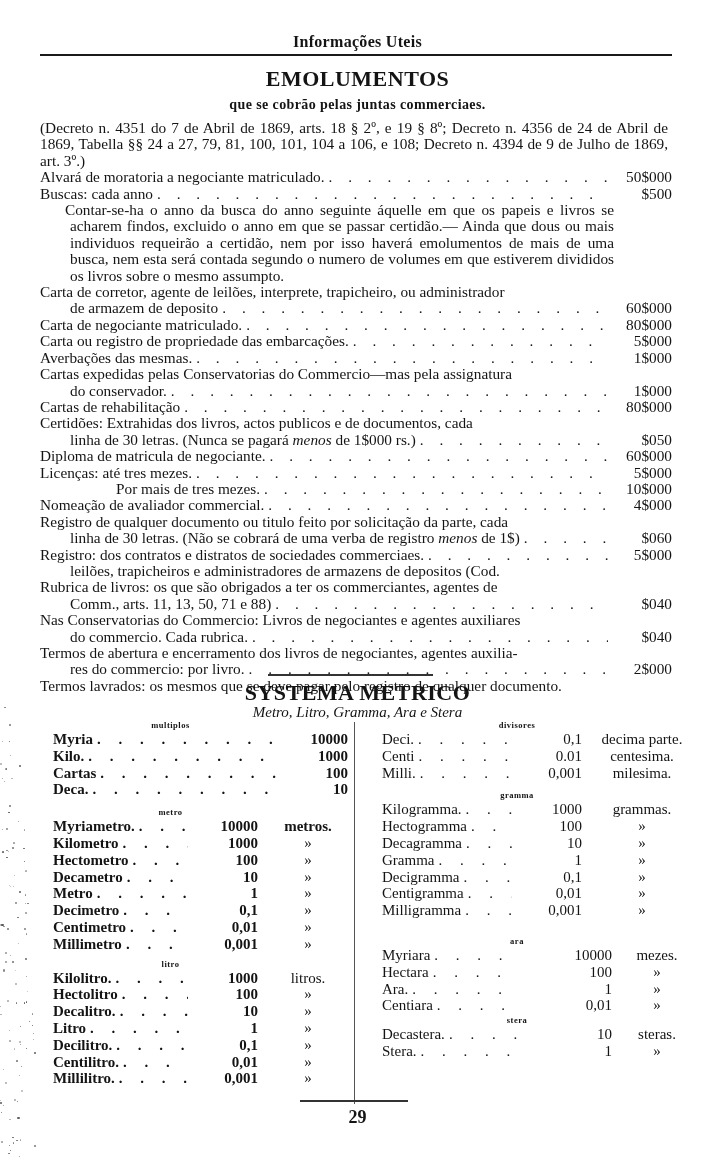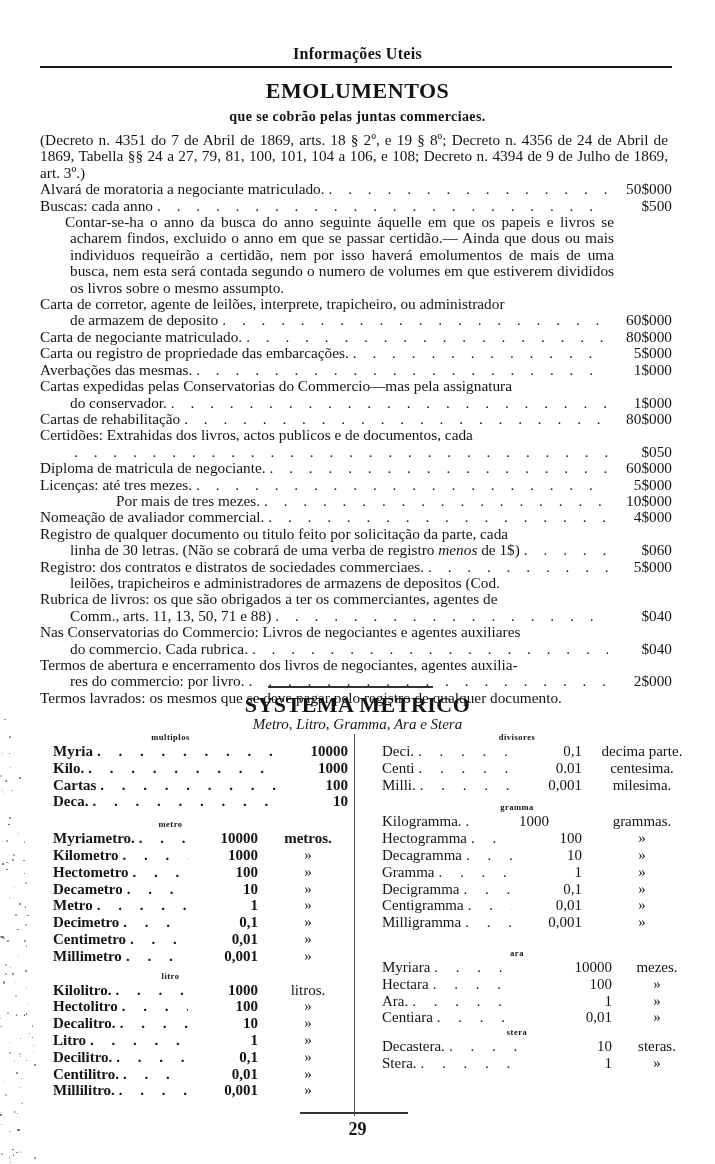--- a/index.html
+++ b/index.html
@@ -1,18 +1,18 @@
 <!DOCTYPE html>
 <html><head>
 <meta charset="utf-8">
 <style>
   html, body { margin:0; padding:0; background:#ffffff; }
   body { width:715px; height:1164px; position:relative; overflow:hidden;
          font-family:"Liberation Serif","DejaVu Serif",serif; color:#141414; }
-  .page { position:absolute; left:0; top:12px; width:715px; height:912px; }
+  .page { position:absolute; left:0; top:0; width:715px; height:912px; }
   .running-head { position:absolute; top:33px; left:0; width:715px; text-align:center;
          font-weight:bold; font-size:16px; letter-spacing:0.3px; }
   .head-rule { position:absolute; top:54px; left:40px; width:632px; height:2px; background:#1a1a1a; }
   .title { position:absolute; top:66px; left:0; width:715px; text-align:center;
          font-weight:bold; font-size:22px; letter-spacing:0.5px; }
   .subtitle { position:absolute; top:97px; left:0; width:715px; text-align:center;
          font-weight:bold; font-size:14px; letter-spacing:0.4px; }
   .emol { position:absolute; top:120px; left:40px; width:632px; font-size:15.3px; line-height:16.4px; }
   .emol .line { display:flex; white-space:nowrap; }
   .emol .txt { flex:0 0 auto; }
@@ -100,20 +100,21 @@
       </div>
       <div class="line">
         <span class="txt">Cartas de rehabilitação</span>
         <span class="dots"></span>
         <span class="price">80$000</span>
       </div>
       <div class="line">
         <span class="txt">Certidões: Extrahidas dos livros, actos publicos e de documentos, cada</span>
       </div>
       <div class="line" style="padding-left: 30px;">
+        <span class="txt">linha de 30 letras. (Nunca se pagará <i>menos</i> de 1$000 rs.)</span>
         <span class="dots"></span>
         <span class="price">$050</span>
       </div>
       <div class="line">
         <span class="txt">Diploma de matricula de negociante.</span>
         <span class="dots"></span>
         <span class="price">60$000</span>
       </div>
       <div class="line">
         <span class="txt">Licenças: até tres mezes.</span>
@@ -322,21 +323,21 @@
           <span class="v" style="flex: 0 0 70px;">0,001</span>
           <span class="n" style="flex: 0 0 100px; text-align: center; font-weight: normal;">milesima.</span>
         </div>
       </div>
       <div style="margin-top: 8px;">
         <div class="grp-label" style="padding-right: 40px;">gramma</div>
         <div class="row">
           <span class="u">Kilogramma.</span>
           <span class="d"></span>
           <span class="v" style="flex: 0 0 70px;">1000</span>
-          <span class="n" style="flex: 0 0 100px; text-align: center; font-weight: normal; margin-left: 33px;">grammas.</span>
+          <span class="n" style="flex: 0 0 100px; text-align: center; font-weight: normal;">grammas.</span>
         </div>
         <div class="row">
           <span class="u">Hectogramma</span>
           <span class="d"></span>
           <span class="v" style="flex: 0 0 70px;">100</span>
           <span class="n" style="flex: 0 0 100px; text-align: center; font-weight: normal;">»</span>
         </div>
         <div class="row">
           <span class="u">Decagramma</span>
           <span class="d"></span>

